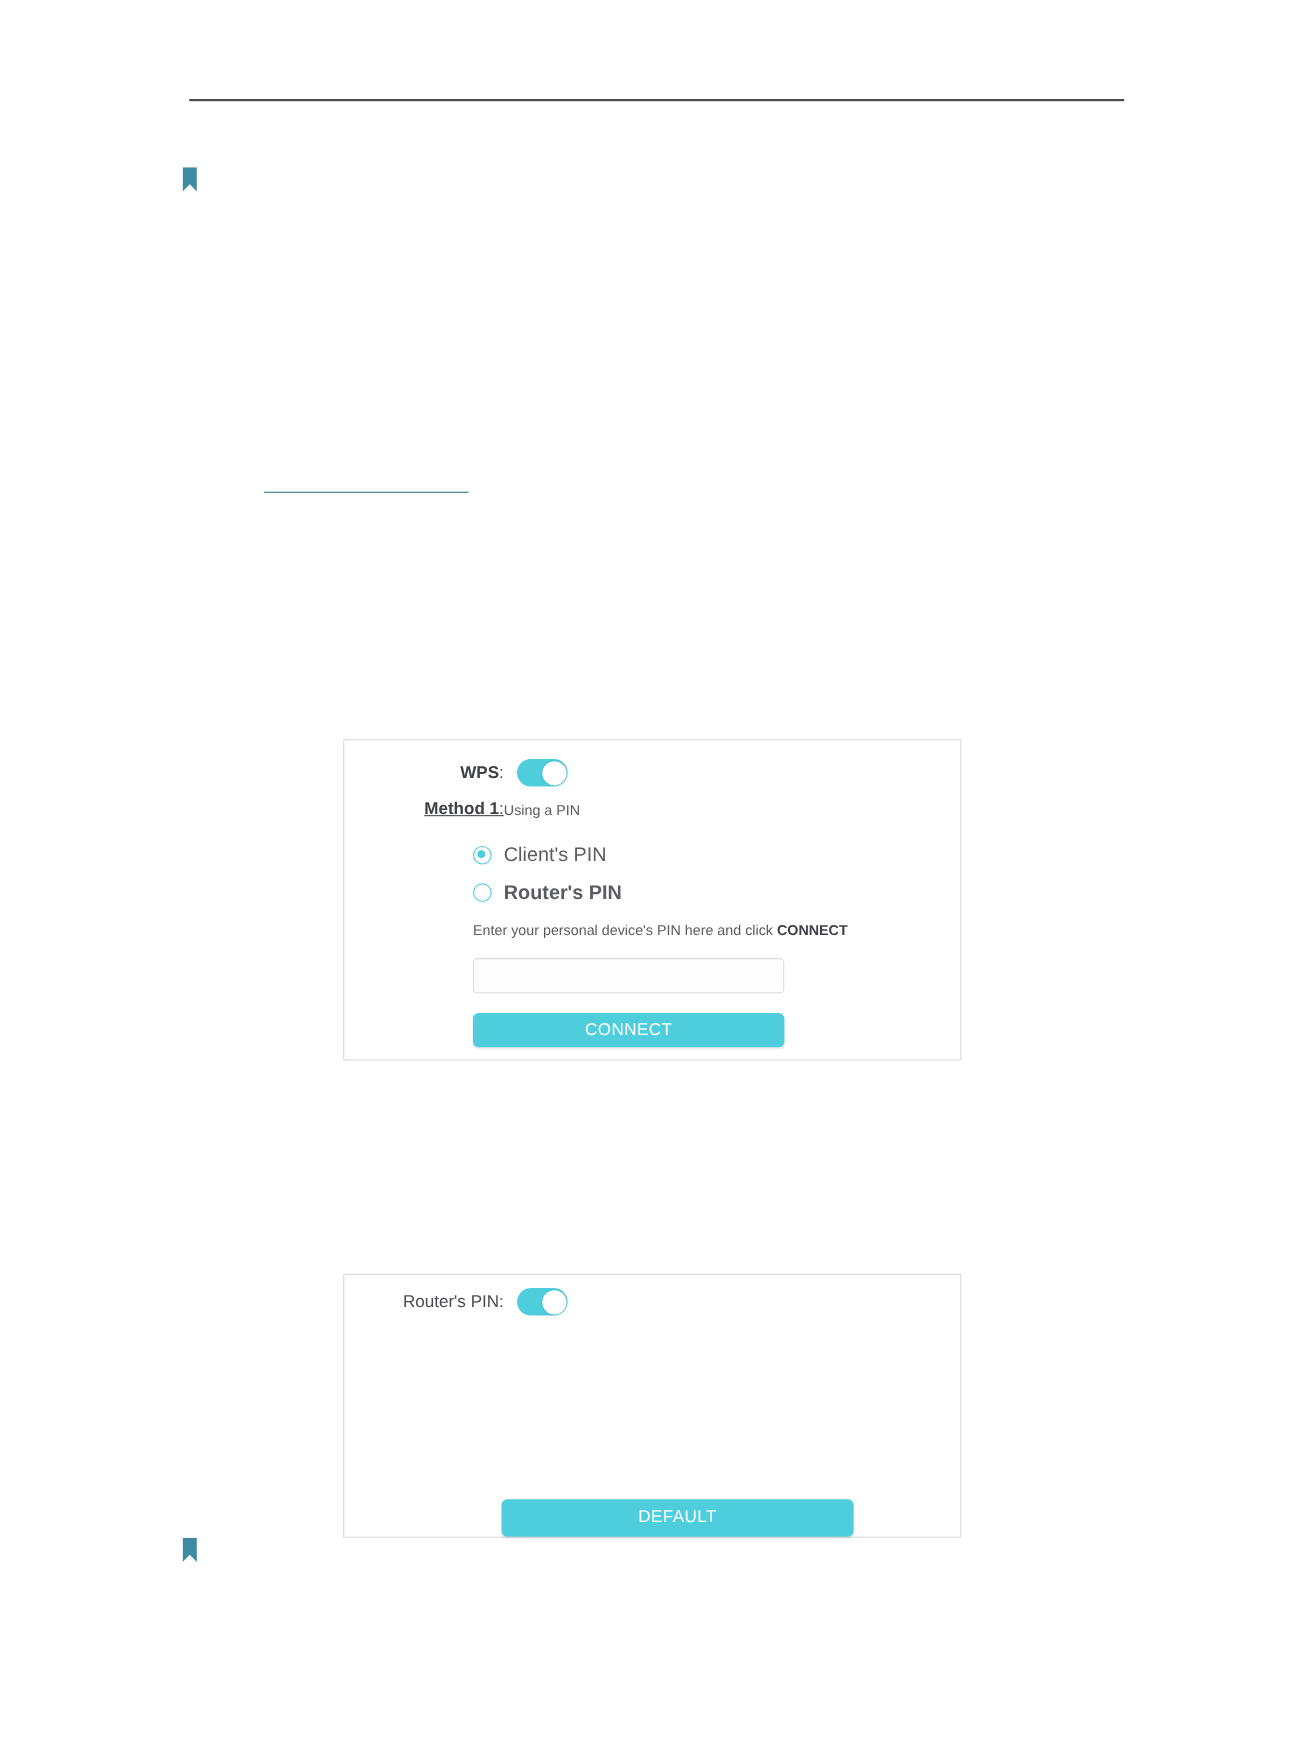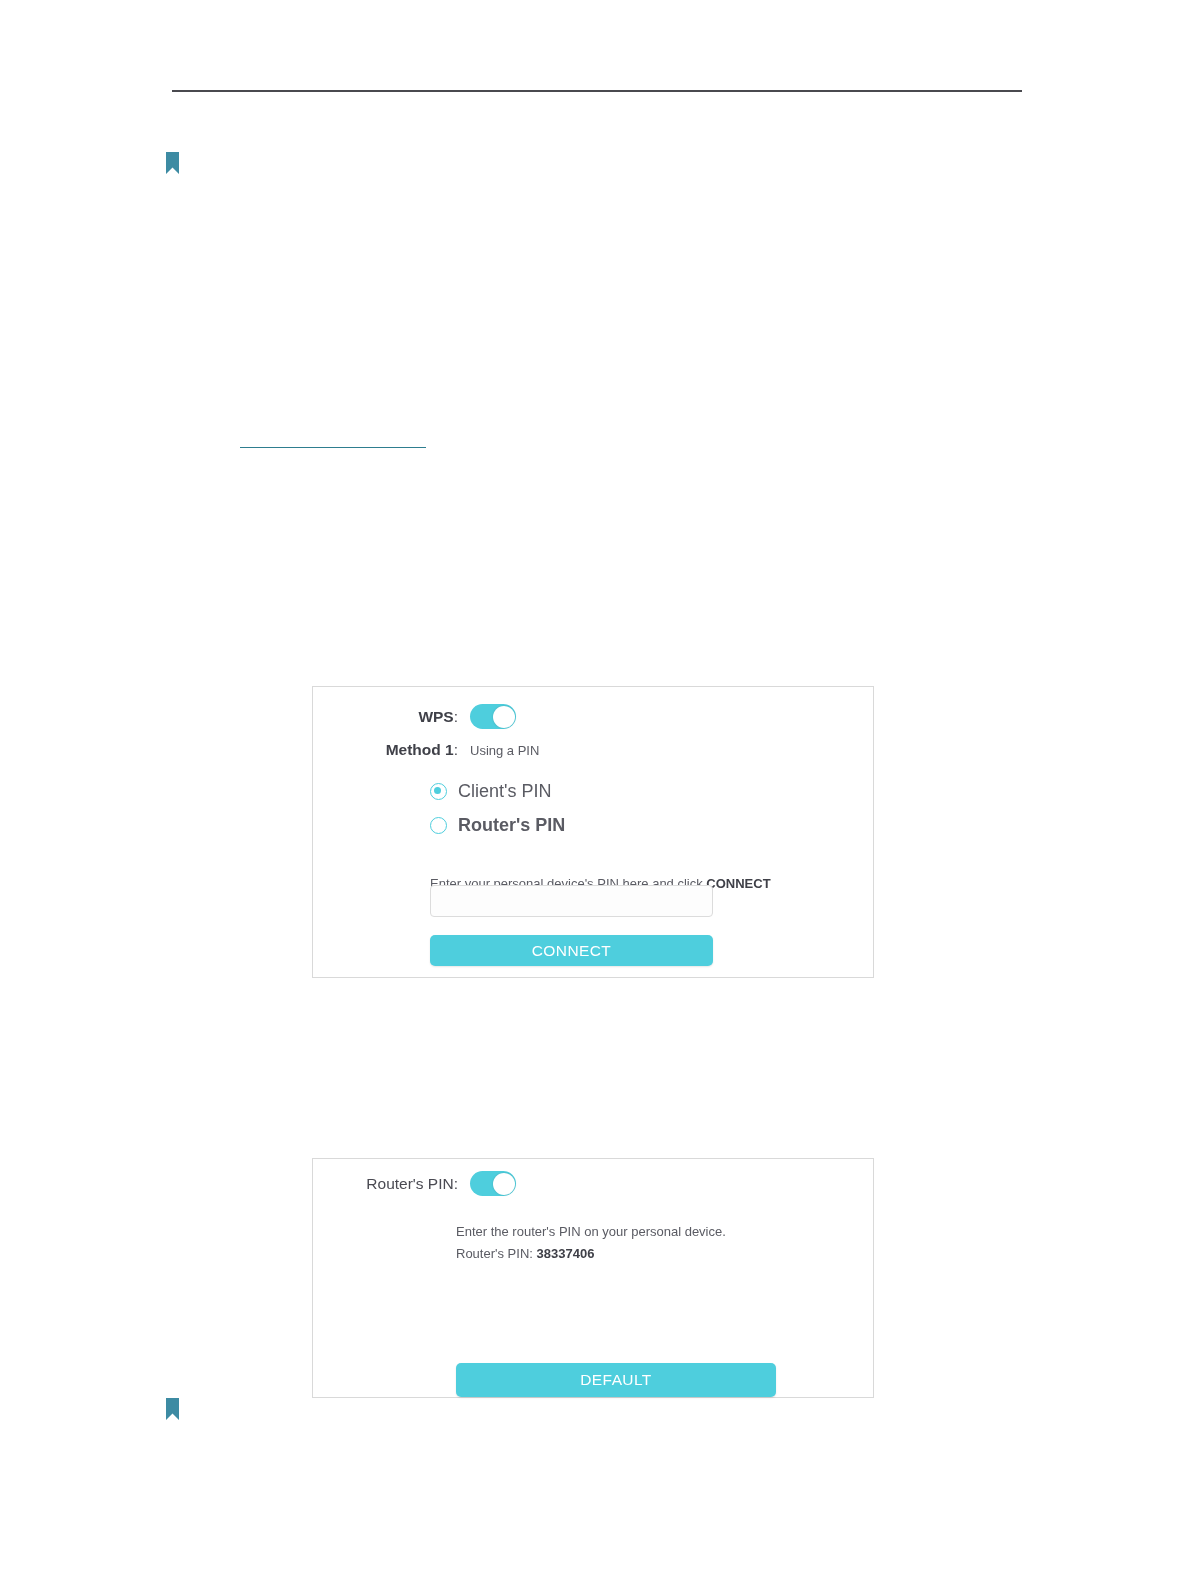--- a/index.html
+++ b/index.html
@@ -52,21 +52,21 @@
   }
 
   
   .ui-panel {
     position: absolute;
     background: #ffffff;
     border: 1px solid #d9d9d9;
   }
   #panel-wps {
     left: 312px;
-    top: 686px;
+    top: 672px;
     width: 562px;
     height: 292px;
   }
   #panel-router-pin {
     left: 312px;
     top: 1158px;
     width: 562px;
     height: 240px;
   }
 
@@ -171,21 +171,21 @@
     letter-spacing: 0.4px;
     text-align: center;
     cursor: pointer;
     box-shadow: 0 1px 2px rgba(0,0,0,0.10);
   }
 
   
   #row-wps      { left: 23px;  top: 17px;  }
   #row-wps .row-label      { width: 122px; margin-right: 12px; }
   #row-method   { left: 23px;  top: 54px;  }
-  #row-method .row-label   { width: 122px; margin-right: 12px; }
+  #row-method .row-label   { width: 122px; margin-right: 0; text-decoration: underline; }
   #radio-client { left: 117px; top: 94px;  }
   #radio-router { left: 117px; top: 128px; font-weight: bold; }
   #hint-connect { left: 117px; top: 165px; }
   #input-client-pin { left: 117px; top: 198px; }
   #btn-connect  { left: 117px; top: 248px; width: 283px; height: 31px; }
 
   
   #row-router-pin { left: 10px; top: 12px; }
   #row-router-pin .row-label { width: 135px; margin-right: 12px; }
   #pin-desc { left: 143px; top: 62px; }
@@ -229,44 +229,38 @@
     <div class="radio-row" id="radio-client">
       <span class="radio checked"></span>
       <span class="radio-label">Client's PIN</span>
     </div>
 
     <div class="radio-row" id="radio-router">
       <span class="radio"></span>
       <span class="radio-label">Router's PIN</span>
     </div>
 
-    <div class="plain-text" id="hint-connect" style="position:absolute;margin-top:24px;">
+    <div class="plain-text" id="hint-connect" style="position:absolute;">
       <span>Enter your personal device's PIN here and click </span><b>CONNECT</b>
     </div>
 
     <input class="pin-input" id="input-client-pin" type="text" placeholder="" style="">
 
     <button class="btn" id="btn-connect">CONNECT</button>
   </div>
 
   <div class="ui-panel" id="panel-router-pin">
 
     <div class="form-row" id="row-router-pin">
       <div class="row-label">Router's PIN:</div>
       <div class="toggle">
         <div class="knob"></div>
       </div>
     </div>
 
-    <div class="plain-text" id="pin-desc" style="position:absolute;">
-      <span class="line">Enter the router's PIN on your personal device.</span>
-      <span class="line">
-        <span>Router's PIN: </span><b>38337406</b>
-      </span>
-    </div>
 
 
     <button class="btn" id="btn-default">DEFAULT</button>
   </div>
 
   <span class="bookmark-icon bookmark-bottom">
     <svg viewBox="0 0 13 22" xmlns="http://www.w3.org/2000/svg">
       <path d="M0 0 H13 V22 L6.5 15.5 L0 22 Z" fill="#3d8ba3"></path>
     </svg>
   </span>

